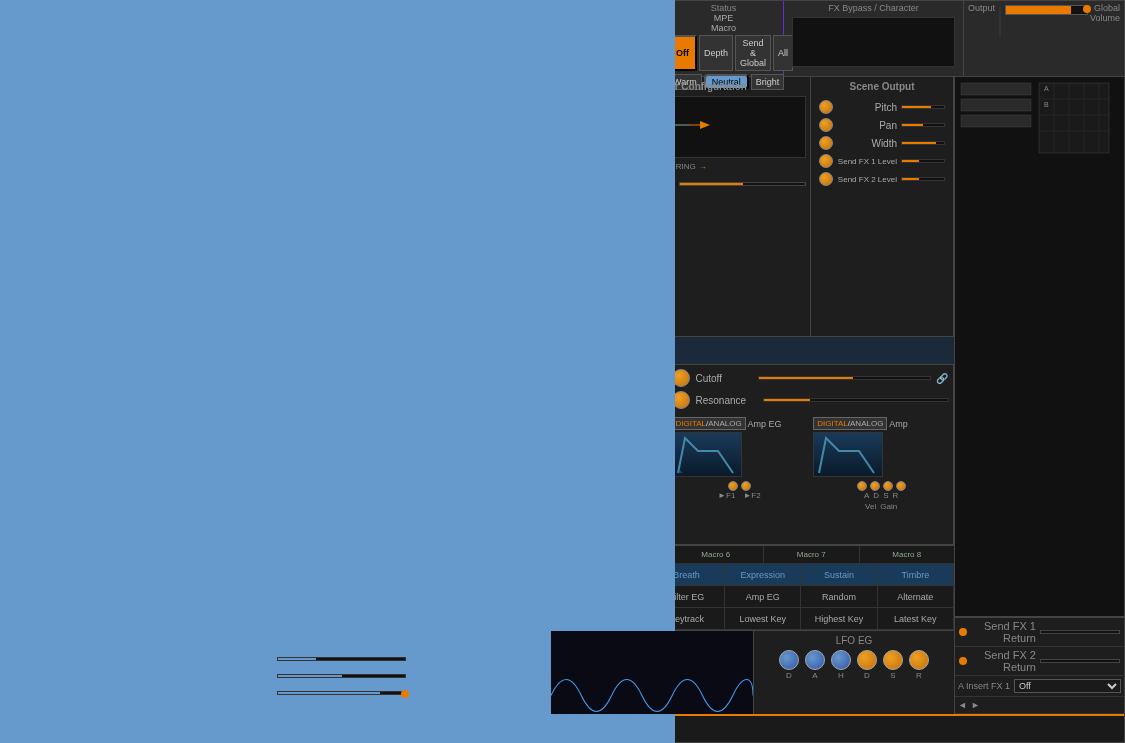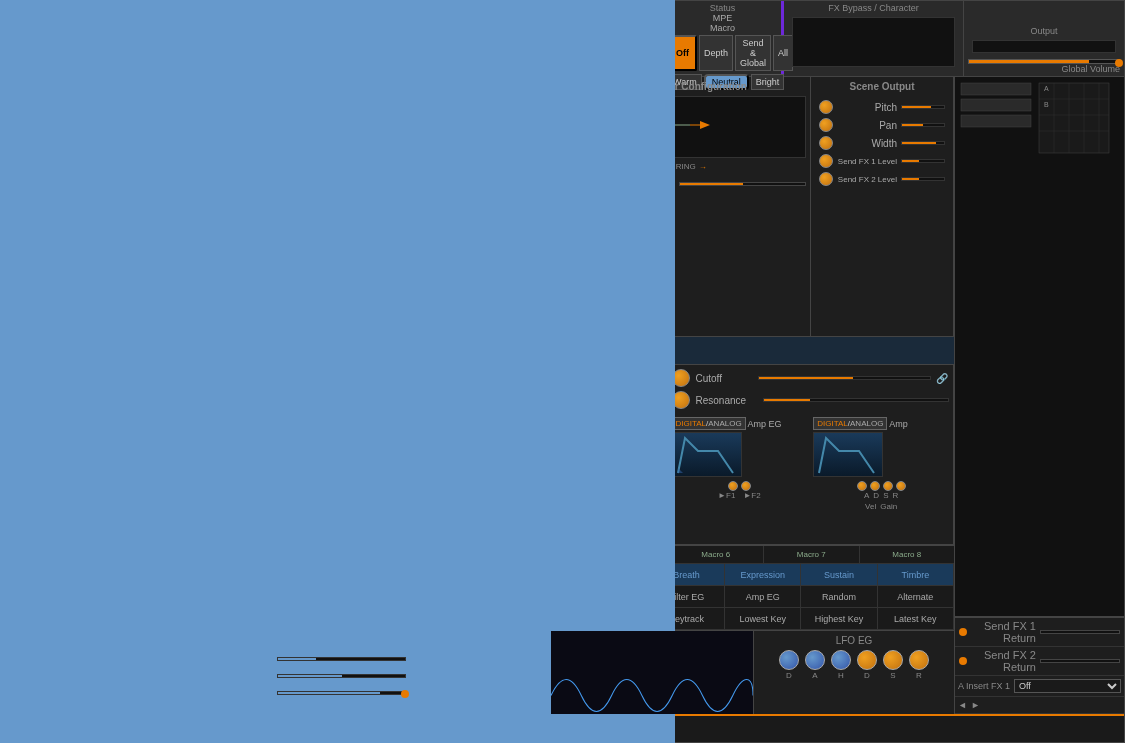--- a/index.html
+++ b/index.html
@@ -202,21 +202,21 @@
       border: 1px solid #555;
       color: #ccc;
       font-size: 9px;
       padding: 1px 6px;
       cursor: pointer;
     }
 
     
     .status-section {
       width: 120px;
-      border-right: 3px solid #6d28d9;
+      border-right: 1px solid #6d28d9;
       padding: 2px 4px;
       display: flex;
       flex-direction: column;
     }
     .status-label { font-size: 9px; color: #888; text-align: center; }
     .status-mpe { font-size: 9px; color: #aaa; text-align: center; }
     .status-btns {
       display: flex;
       gap: 2px;
       margin-top: 2px;
@@ -276,22 +276,20 @@
       display: flex;
       flex-direction: column;
     }
     .fx-label { font-size: 9px; color: #888; text-align: center; }
 
     
     .output-section {
       width: 160px;
       padding: 2px 4px;
       display: flex;
-      flex-direction: column;
-      margin-top: 23px;
     }
     .output-label { font-size: 9px; color: #888; text-align: center; }
     .volume-bar {
       background: #111;
       border: 1px solid #555;
       height: 10px;
       width: 100%;
       margin-top: 2px;
       position: relative;
     }

